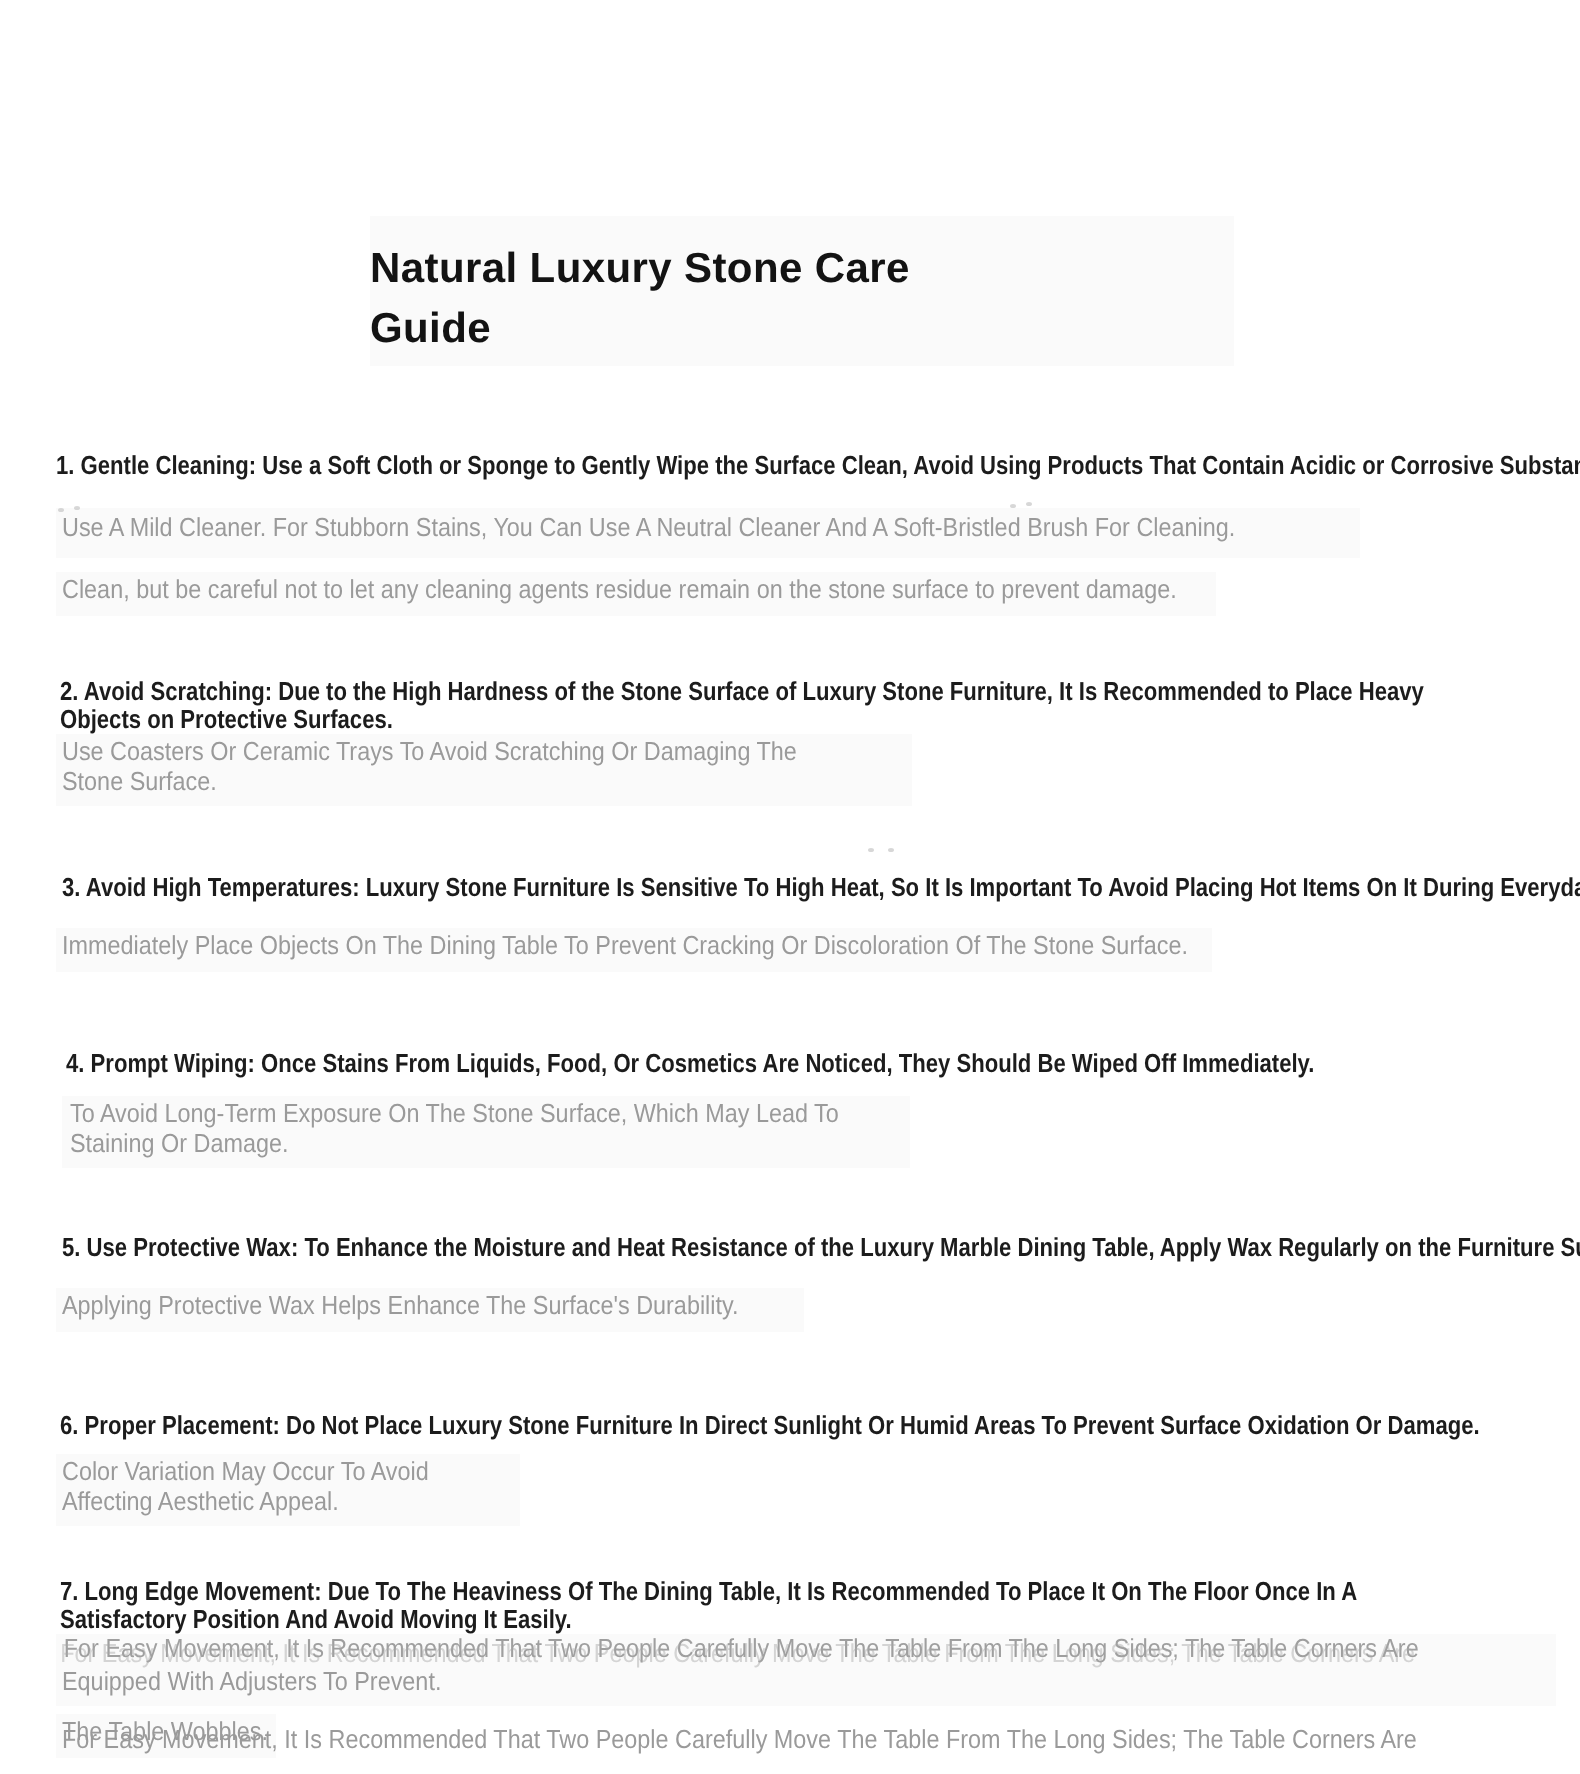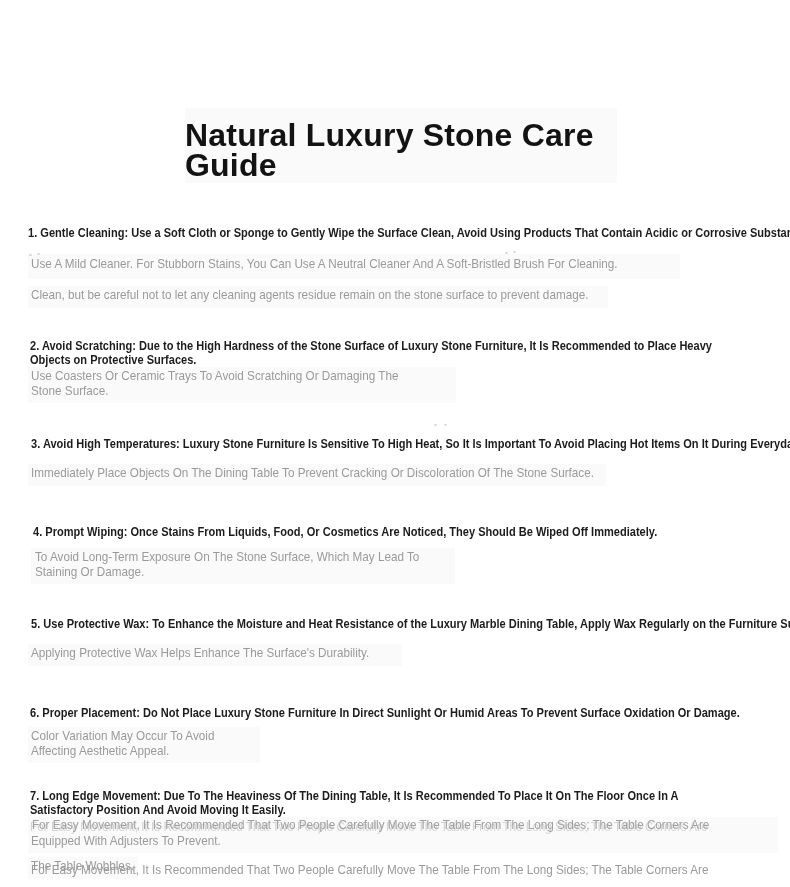--- a/index.html
+++ b/index.html
@@ -8,21 +8,21 @@
     background: #ffffff;
     overflow: hidden;
     font-family: "Liberation Sans", "DejaVu Sans", sans-serif;
     position: relative;
   }
   .page { position: absolute; left: 0; top: 0; width: 790px; height: 887px; overflow: hidden; }
 
   .abs { position: absolute; white-space: pre-line; }
 
   .title {
-    font-size: 32px; font-weight: 700; color: #131313;
+    font-size: 21px; font-weight: 700; color: #131313;
     line-height: 30px; letter-spacing: 0.2px;
     width: 600px;
   }
 
   .h {
     font-size: 13px; font-weight: 700; color: #1c1c1c;
     line-height: 14px; width: 1400px;
     transform: scaleX(0.85); transform-origin: 0 0;
     white-space: pre-line;
   }

